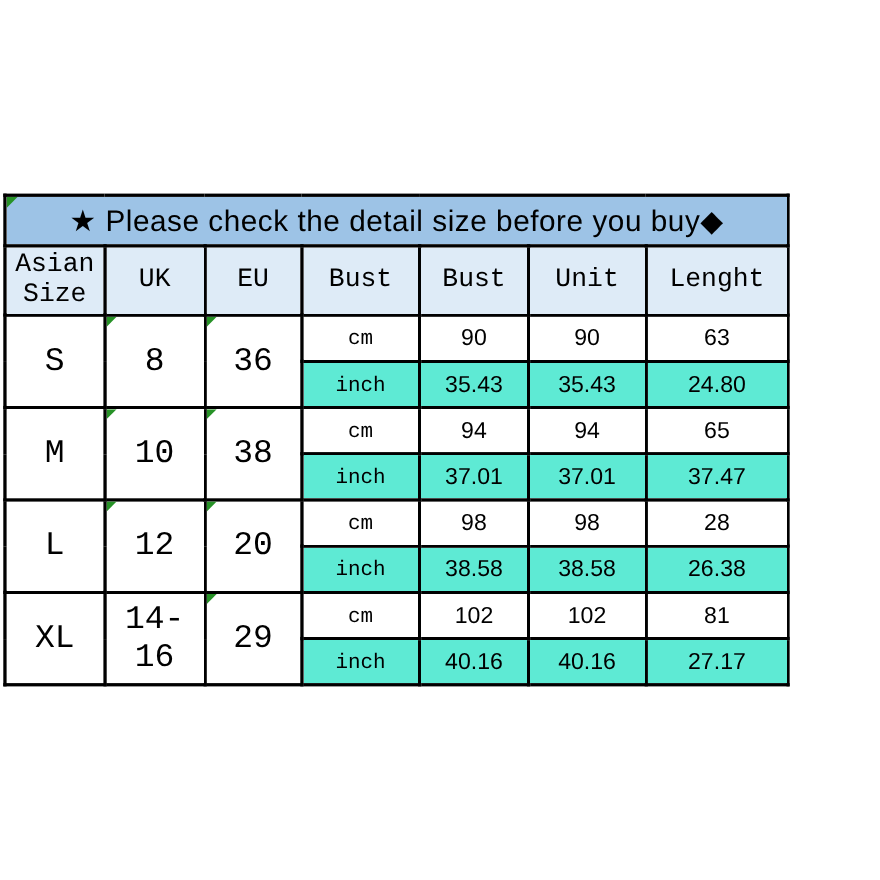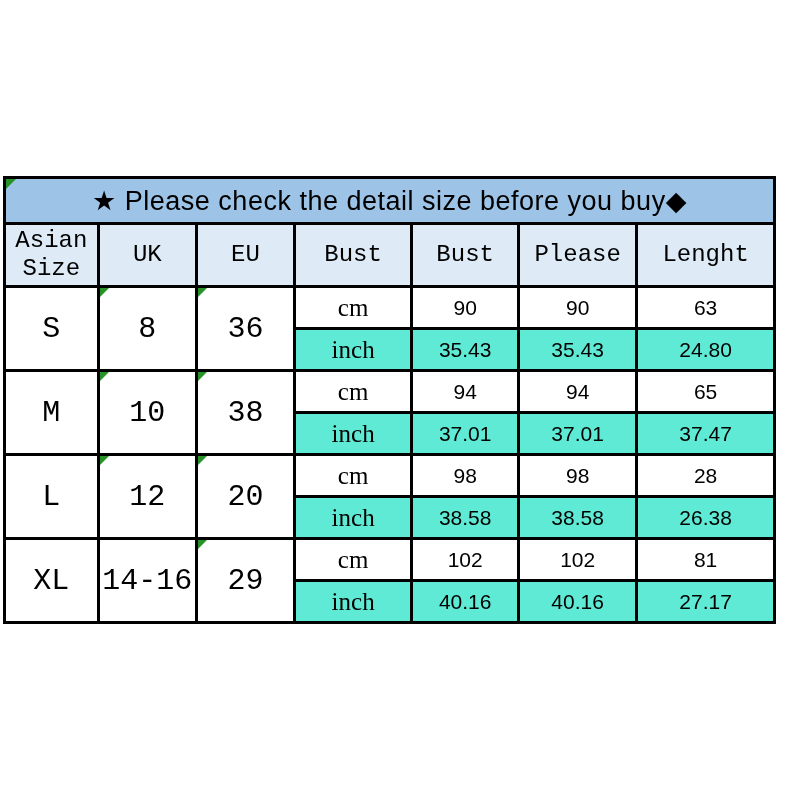--- a/index.html
+++ b/index.html
@@ -2,21 +2,21 @@
 <html><head>
 <meta charset="utf-8">
 <style>
   html, body {
     margin: 0;
     padding: 0;
     background: #ffffff;
   }
   #canvas {
     position: relative;
-    width: 776px;
+    width: 718px;
     height: 800px;
     background: #ffffff;
     overflow: hidden;
   }
   .table-wrap {
     position: absolute;
     left: 3px;
     top: 176px;
   }
   table.size-table {
@@ -62,22 +62,22 @@
   
   tr.sub-row { height: 42px; }
   td.size-cell {
     background: #ffffff;
     font-family: "Liberation Mono", monospace;
     font-size: 30px;
     font-weight: 500;
   }
   td.unit-cell {
     background: #ffffff;
-    font-family: Liberation Serif, serif;
-    font-size: 25px;
+    font-family: Liberation Mono, monospace;
+    font-size: 19px;
     font-weight: 500;
   }
   td.meas-cell {
     background: #ffffff;
     font-family: Liberation Sans, sans-serif;
     font-size: 21px;
     font-weight: 500;
   }
   tr.inch-row td.unit-cell,
   tr.inch-row td.meas-cell {
@@ -128,21 +128,21 @@
           <span>★</span><span> Please check the detail size before you buy</span><span>◆</span>
         </td>
       </tr>
 
       <tr class="header-row">
         <td>Asian Size</td>
         <td>UK</td>
         <td>EU</td>
         <td>Bust</td>
         <td>Bust</td>
-        <td>Please</td>
+        <td>Unit</td>
         <td>Lenght</td>
       </tr>
 
       <tr class="sub-row cm-row">
         <td class="size-cell" rowspan="2">S</td>
         <td class="size-cell" rowspan="2"><span class="corner-flag"></span><span>8</span></td>
         <td class="size-cell" rowspan="2"><span class="corner-flag"></span><span>36</span></td>
         <td class="unit-cell">cm</td>
         <td class="meas-cell">90</td>
         <td class="meas-cell">90</td>

